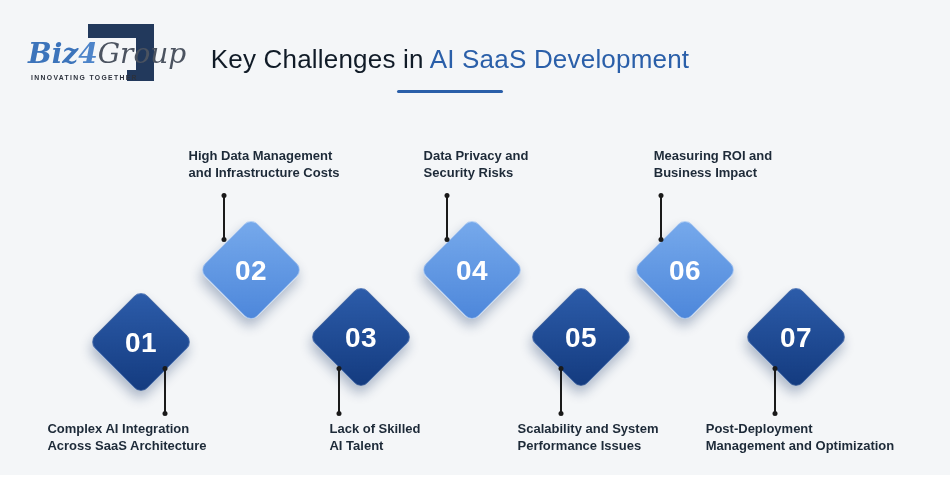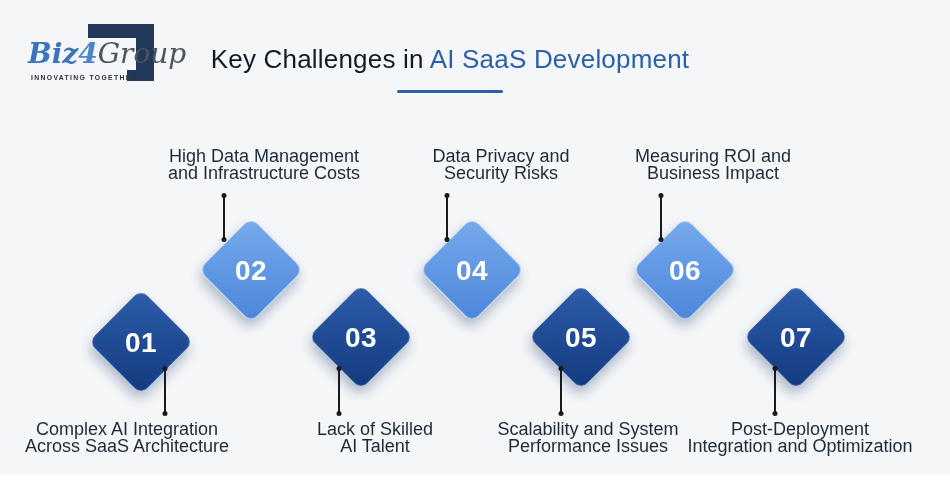--- a/index.html
+++ b/index.html
@@ -62,22 +62,22 @@
     position:absolute;width:2px;z-index:3;background:var(--conn,#1a1a1a);
   }
   .connector::before,.connector::after{
     content:"";position:absolute;left:50%;width:5px;height:5px;border-radius:50%;
     background:var(--conn,#1a1a1a);transform:translateX(-50%);
   }
   .connector::before{top:-4px;}
   .connector::after{bottom:-4px;}
   
   .challenge-label{
-    position:absolute;transform:translateX(-50%);text-align:center;z-index:2;
-    font-size:18px;line-height:16.5px;font-weight:400;color:var(--label,#1d2a38);
+    position:absolute;transform:translateX(-50%);text-align:left;z-index:2;
+    font-size:13px;line-height:16.5px;font-weight:700;color:var(--label,#1d2a38);
     white-space:nowrap;
   }
 </style>
 </head>
 <body>
 
 <div class="canvas" style="background: rgb(244, 246, 248);">
 
   <div class="logo">
     <div class="mark-top"></div>
@@ -114,21 +114,21 @@
         <span class="num">03</span>
       </div>
       <div class="challenge-label" style="left: 375px; top: 421px;">
         <div>Lack of Skilled</div>
         <div>AI Talent</div>
       </div>
       <div class="connector" style="left: 446px; top: 197px; height: 41px;"></div>
       <div class="diamond light" style="left: 472px; top: 270px;">
         <span class="num">04</span>
       </div>
-      <div class="challenge-label" style="left: 501px; top: 148px;">
+      <div class="challenge-label" style="left: 476px; top: 148px;">
         <div>Data Privacy and</div>
         <div>Security Risks</div>
       </div>
       <div class="connector" style="left: 560px; top: 370px; height: 42px;"></div>
       <div class="diamond dark" style="left: 581px; top: 337px;">
         <span class="num">05</span>
       </div>
       <div class="challenge-label" style="left: 588px; top: 421px;">
         <div>Scalability and System</div>
         <div>Performance Issues</div>
@@ -140,17 +140,17 @@
       <div class="challenge-label" style="left: 689px; top: 148px; margin-left: 24px;">
         <div>Measuring ROI and</div>
         <div>Business Impact</div>
       </div>
       <div class="connector" style="left: 774px; top: 370px; height: 42px;"></div>
       <div class="diamond dark" style="left: 796px; top: 337px;">
         <span class="num">07</span>
       </div>
       <div class="challenge-label" style="left: 800px; top: 421px;">
         <div>Post-Deployment</div>
-        <div>Integration and Optimization</div>
+        <div>Management and Optimization</div>
       </div>
     </div>
 
 </div>
 
 </body></html>

